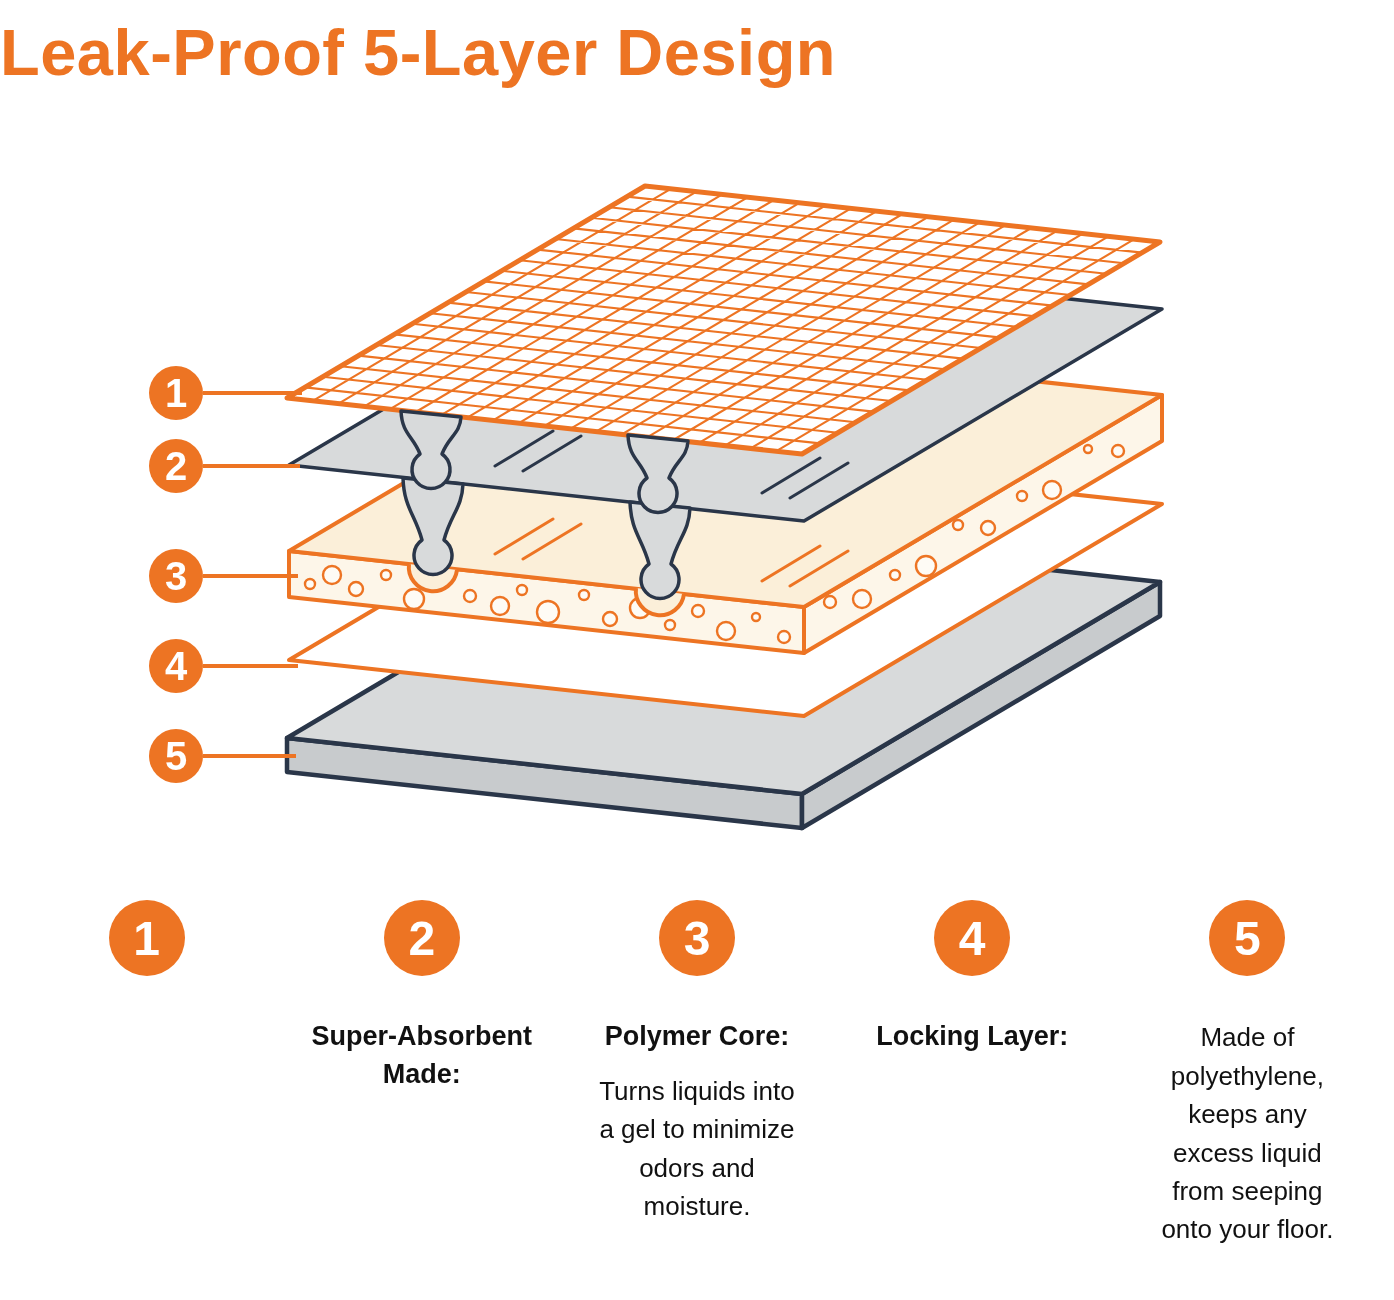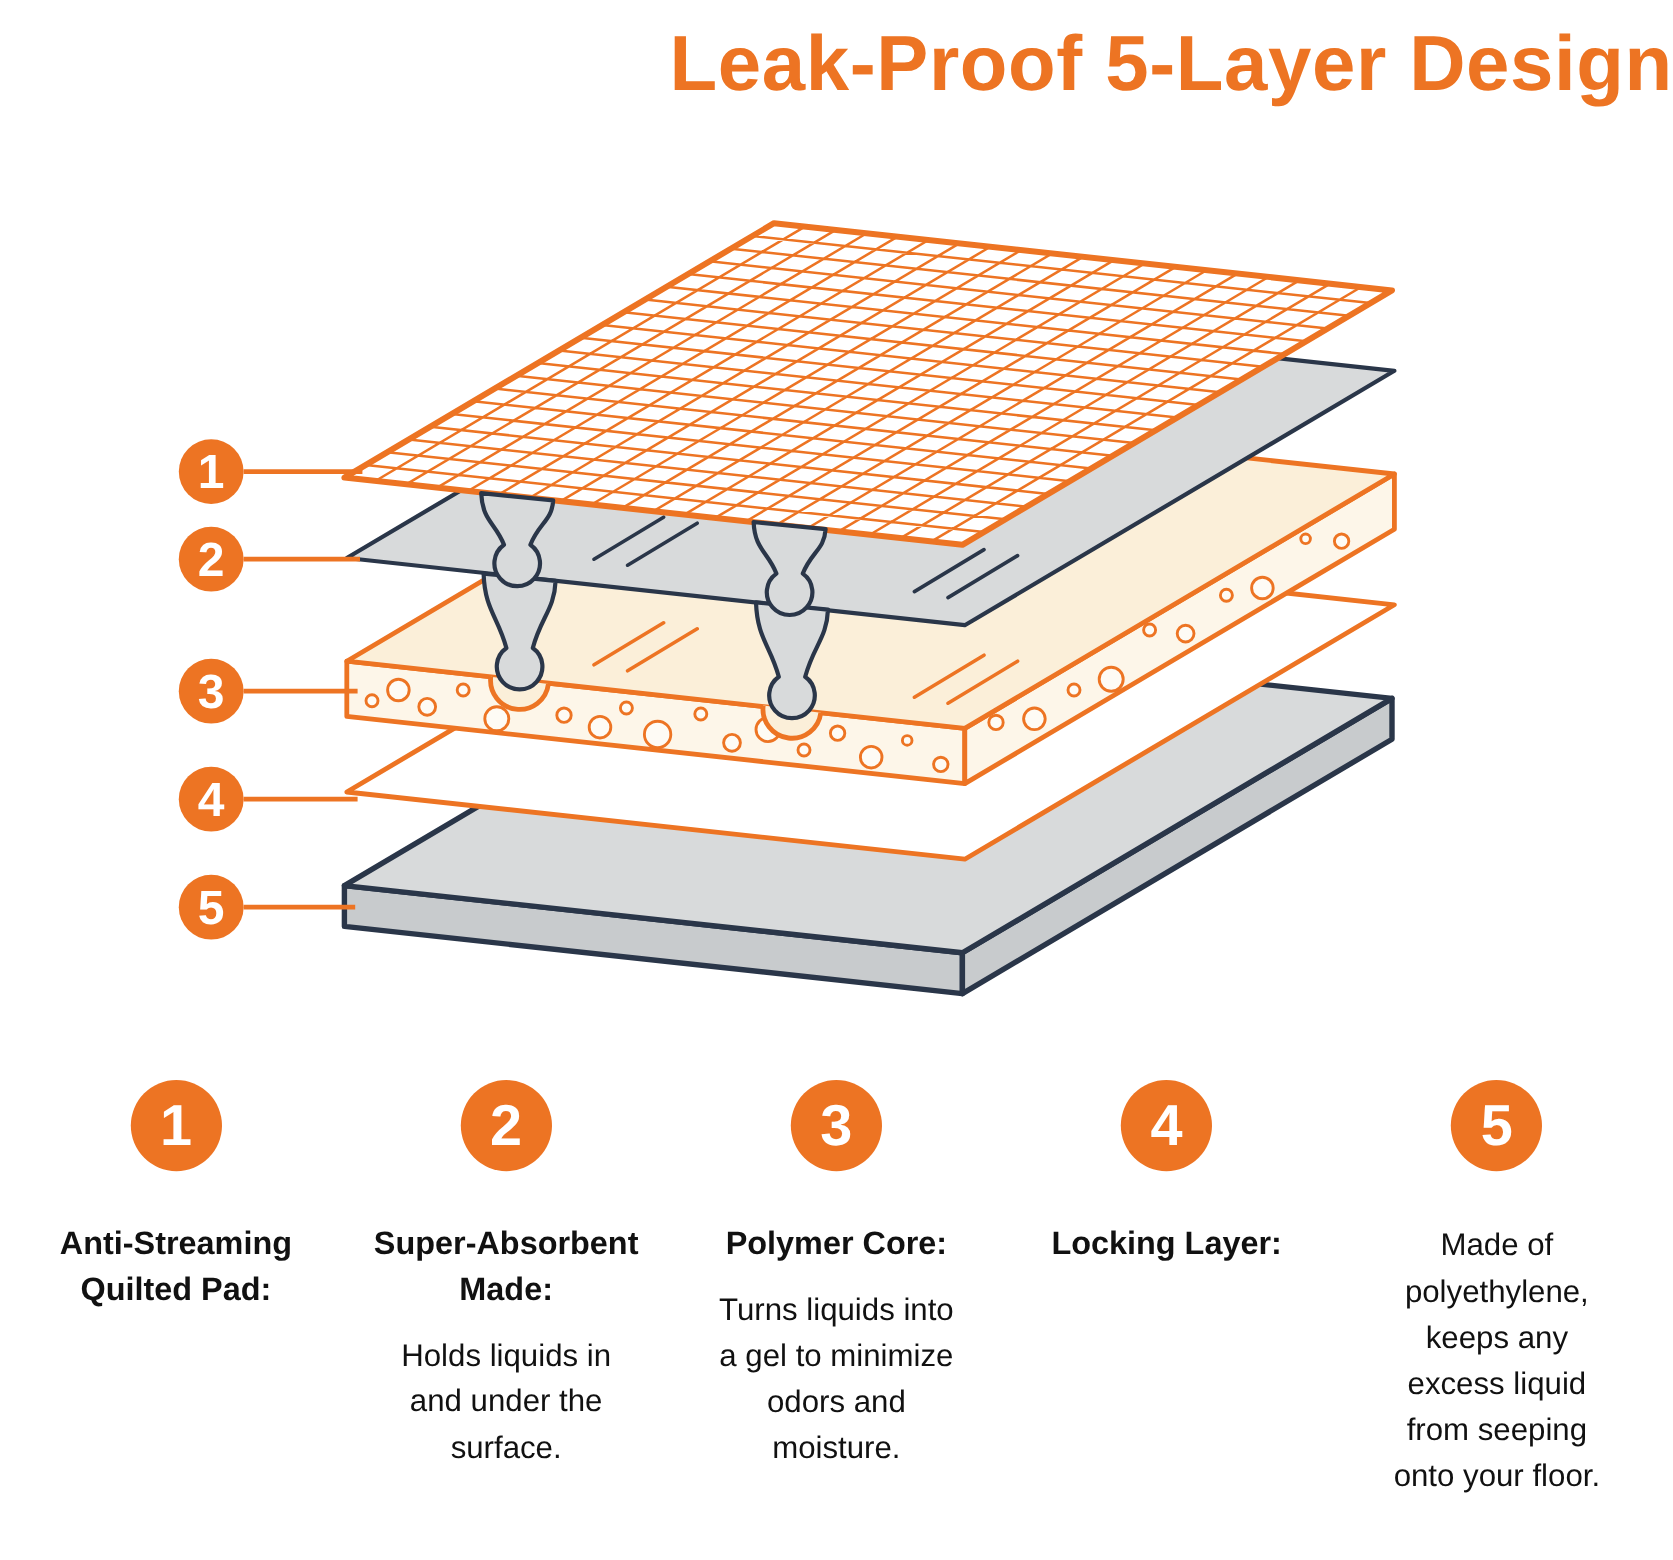--- a/index.html
+++ b/index.html
@@ -6,21 +6,21 @@
     --orange:#ED7423; --navy:#2A3649; --gray:#D8DADB; --gray_dark:#C8CBCD;
     --cream:#FBEFD9; --cream_light:#FDF6E9; --text:#111111;
   }
   *{margin:0;padding:0;box-sizing:border-box}
   html,body{background:#fff}
   body{
     width:1394px;height:1300px;overflow:hidden;
     font-family:"Liberation Sans",sans-serif;color:var(--text);
   }
   .page-title{
-    margin-top:16px;text-align:right;
+    margin-top:16px;text-align:left;
     font-size:65px;font-weight:800;letter-spacing:.5px;
     color:var(--orange);line-height:1.14;
   }
   .diagram-svg{display:block;width:1394px;height:712px;margin-top:38px}
 
   
   .base-top{fill:var(--gray)}
   .base-side{fill:var(--gray_dark)}
   .base-edge{stroke:var(--navy);stroke-width:4.5;stroke-linejoin:round}
   .lock-layer{fill:#fff;stroke:var(--orange);stroke-width:4;stroke-linejoin:round}
@@ -163,29 +163,27 @@
     </g>
   </g>
 </svg>
 
 <section class="features">
 
   <div class="feature">
     <div class="feature-badge">
       <span>1</span>
     </div>
-    <h3>Anti-Streaming Quilted Pad:</h3>
   </div>
 
   <div class="feature">
     <div class="feature-badge">
       <span>2</span>
     </div>
     <h3>Super-Absorbent Made:</h3>
-    <p>Holds liquids in and under the surface.</p>
   </div>
 
   <div class="feature">
     <div class="feature-badge">
       <span>3</span>
     </div>
     <h3>Polymer Core:</h3>
     <p>Turns liquids into a gel to minimize odors and moisture.</p>
   </div>
 

